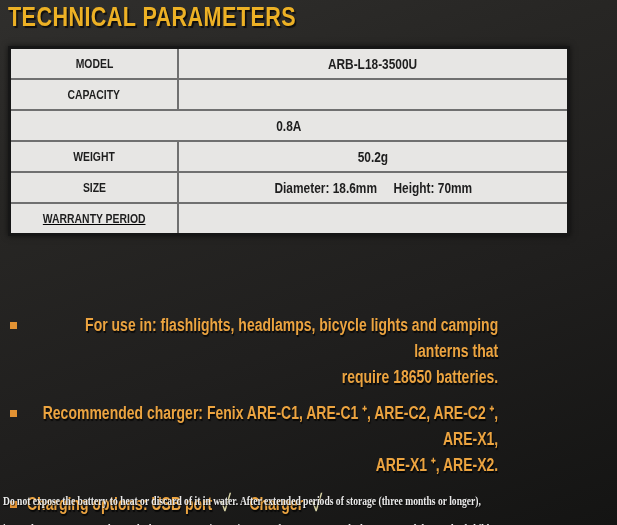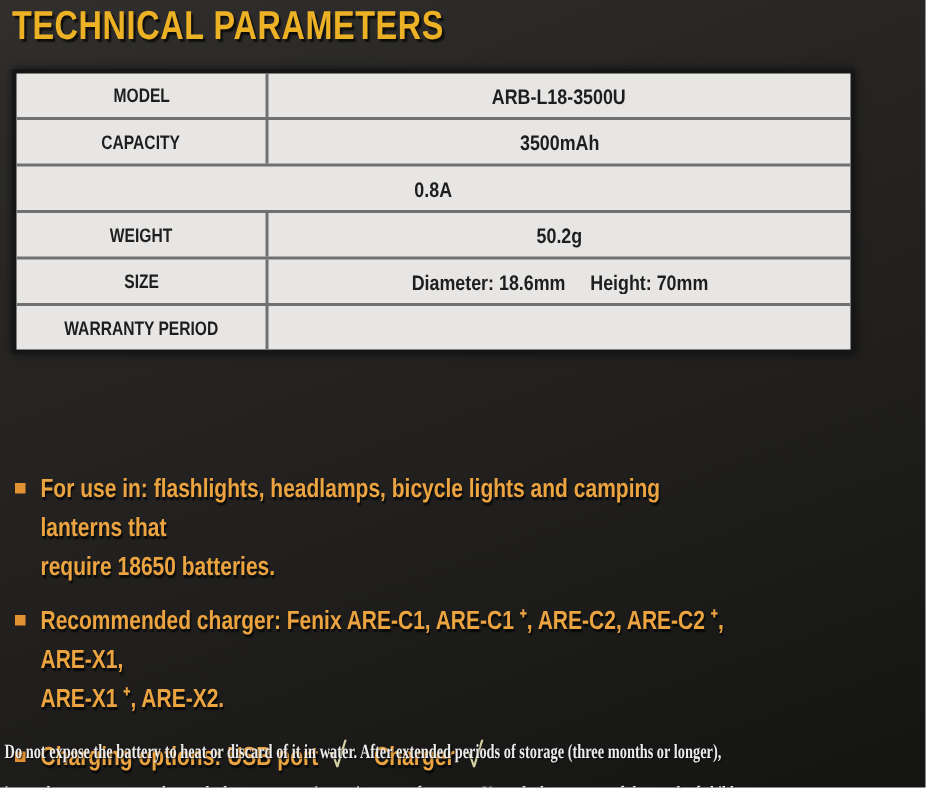--- a/index.html
+++ b/index.html
@@ -14,36 +14,36 @@
     transform:scaleX(0.80);transform-origin:left center;
     text-shadow:2px 2px 1px rgba(0,0,0,0.65);
     letter-spacing:0.5px;
   }
   .spec-table{
     position:absolute;left:8px;top:46px;width:562px;box-sizing:border-box;
     background:#e7e6e4;border:3px solid #161616;
     box-shadow:0 0 6px rgba(0,0,0,0.6);
   }
   .spec-row{display:flex;height:29px;border-bottom:2px solid #707070;}
-  .spec-row:last-child{border-bottom:none;}
+  .spec-row:last-child{border-bottom:none;text-decoration:underline;}
   .spec-label-cell{
     width:166px;flex:none;border-right:2px solid #707070;
     display:flex;align-items:center;justify-content:center;
   }
   .spec-value-cell{flex:1;display:flex;align-items:center;justify-content:center;}
   .spec-label{
     font-size:13px;font-weight:bold;color:#1e1e1e;white-space:nowrap;
     transform:scaleX(0.80);transform-origin:center;
   }
   .spec-value{
     font-size:14px;font-weight:bold;color:#1e1e1e;white-space:nowrap;
     transform:scaleX(0.85);transform-origin:center;
   }
   .bullets{position:absolute;left:10px;top:312px;width:606px;}
-  .bullet{display:flex;align-items:flex-start;margin-bottom:10px;}
+  .bullet{display:flex;align-items:flex-start;margin-bottom:10px;text-align:right;}
   .bullet-square{
     width:7px;height:7px;background:#e29233;flex:none;margin:10px 10px 0 0;
   }
   .bullet-text{
     color:#eca440;font-size:17.5px;font-weight:bold;line-height:26px;
     white-space:pre-line;display:inline-block;
     transform:scaleX(0.80);transform-origin:left top;
     text-shadow:1px 2px 1px rgba(0,0,0,0.7);
   }
   .bullet-charging{margin-top:13px;}
@@ -70,23 +70,20 @@
       <div class="spec-label-cell">
         <span class="spec-label">MODEL</span>
       </div>
       <div class="spec-value-cell">
         <span class="spec-value">ARB-L18-3500U</span>
       </div>
     </div>
     <div class="spec-row">
       <div class="spec-label-cell">
         <span class="spec-label">CAPACITY</span>
-      </div>
-      <div class="spec-value-cell">
-        <span class="spec-value">3500mAh</span>
       </div>
     </div>
     <div class="spec-row">
       <div class="spec-value-cell">
         <span class="spec-value">0.8A</span>
       </div>
     </div>
     <div class="spec-row">
       <div class="spec-label-cell">
         <span class="spec-label">WEIGHT</span>

